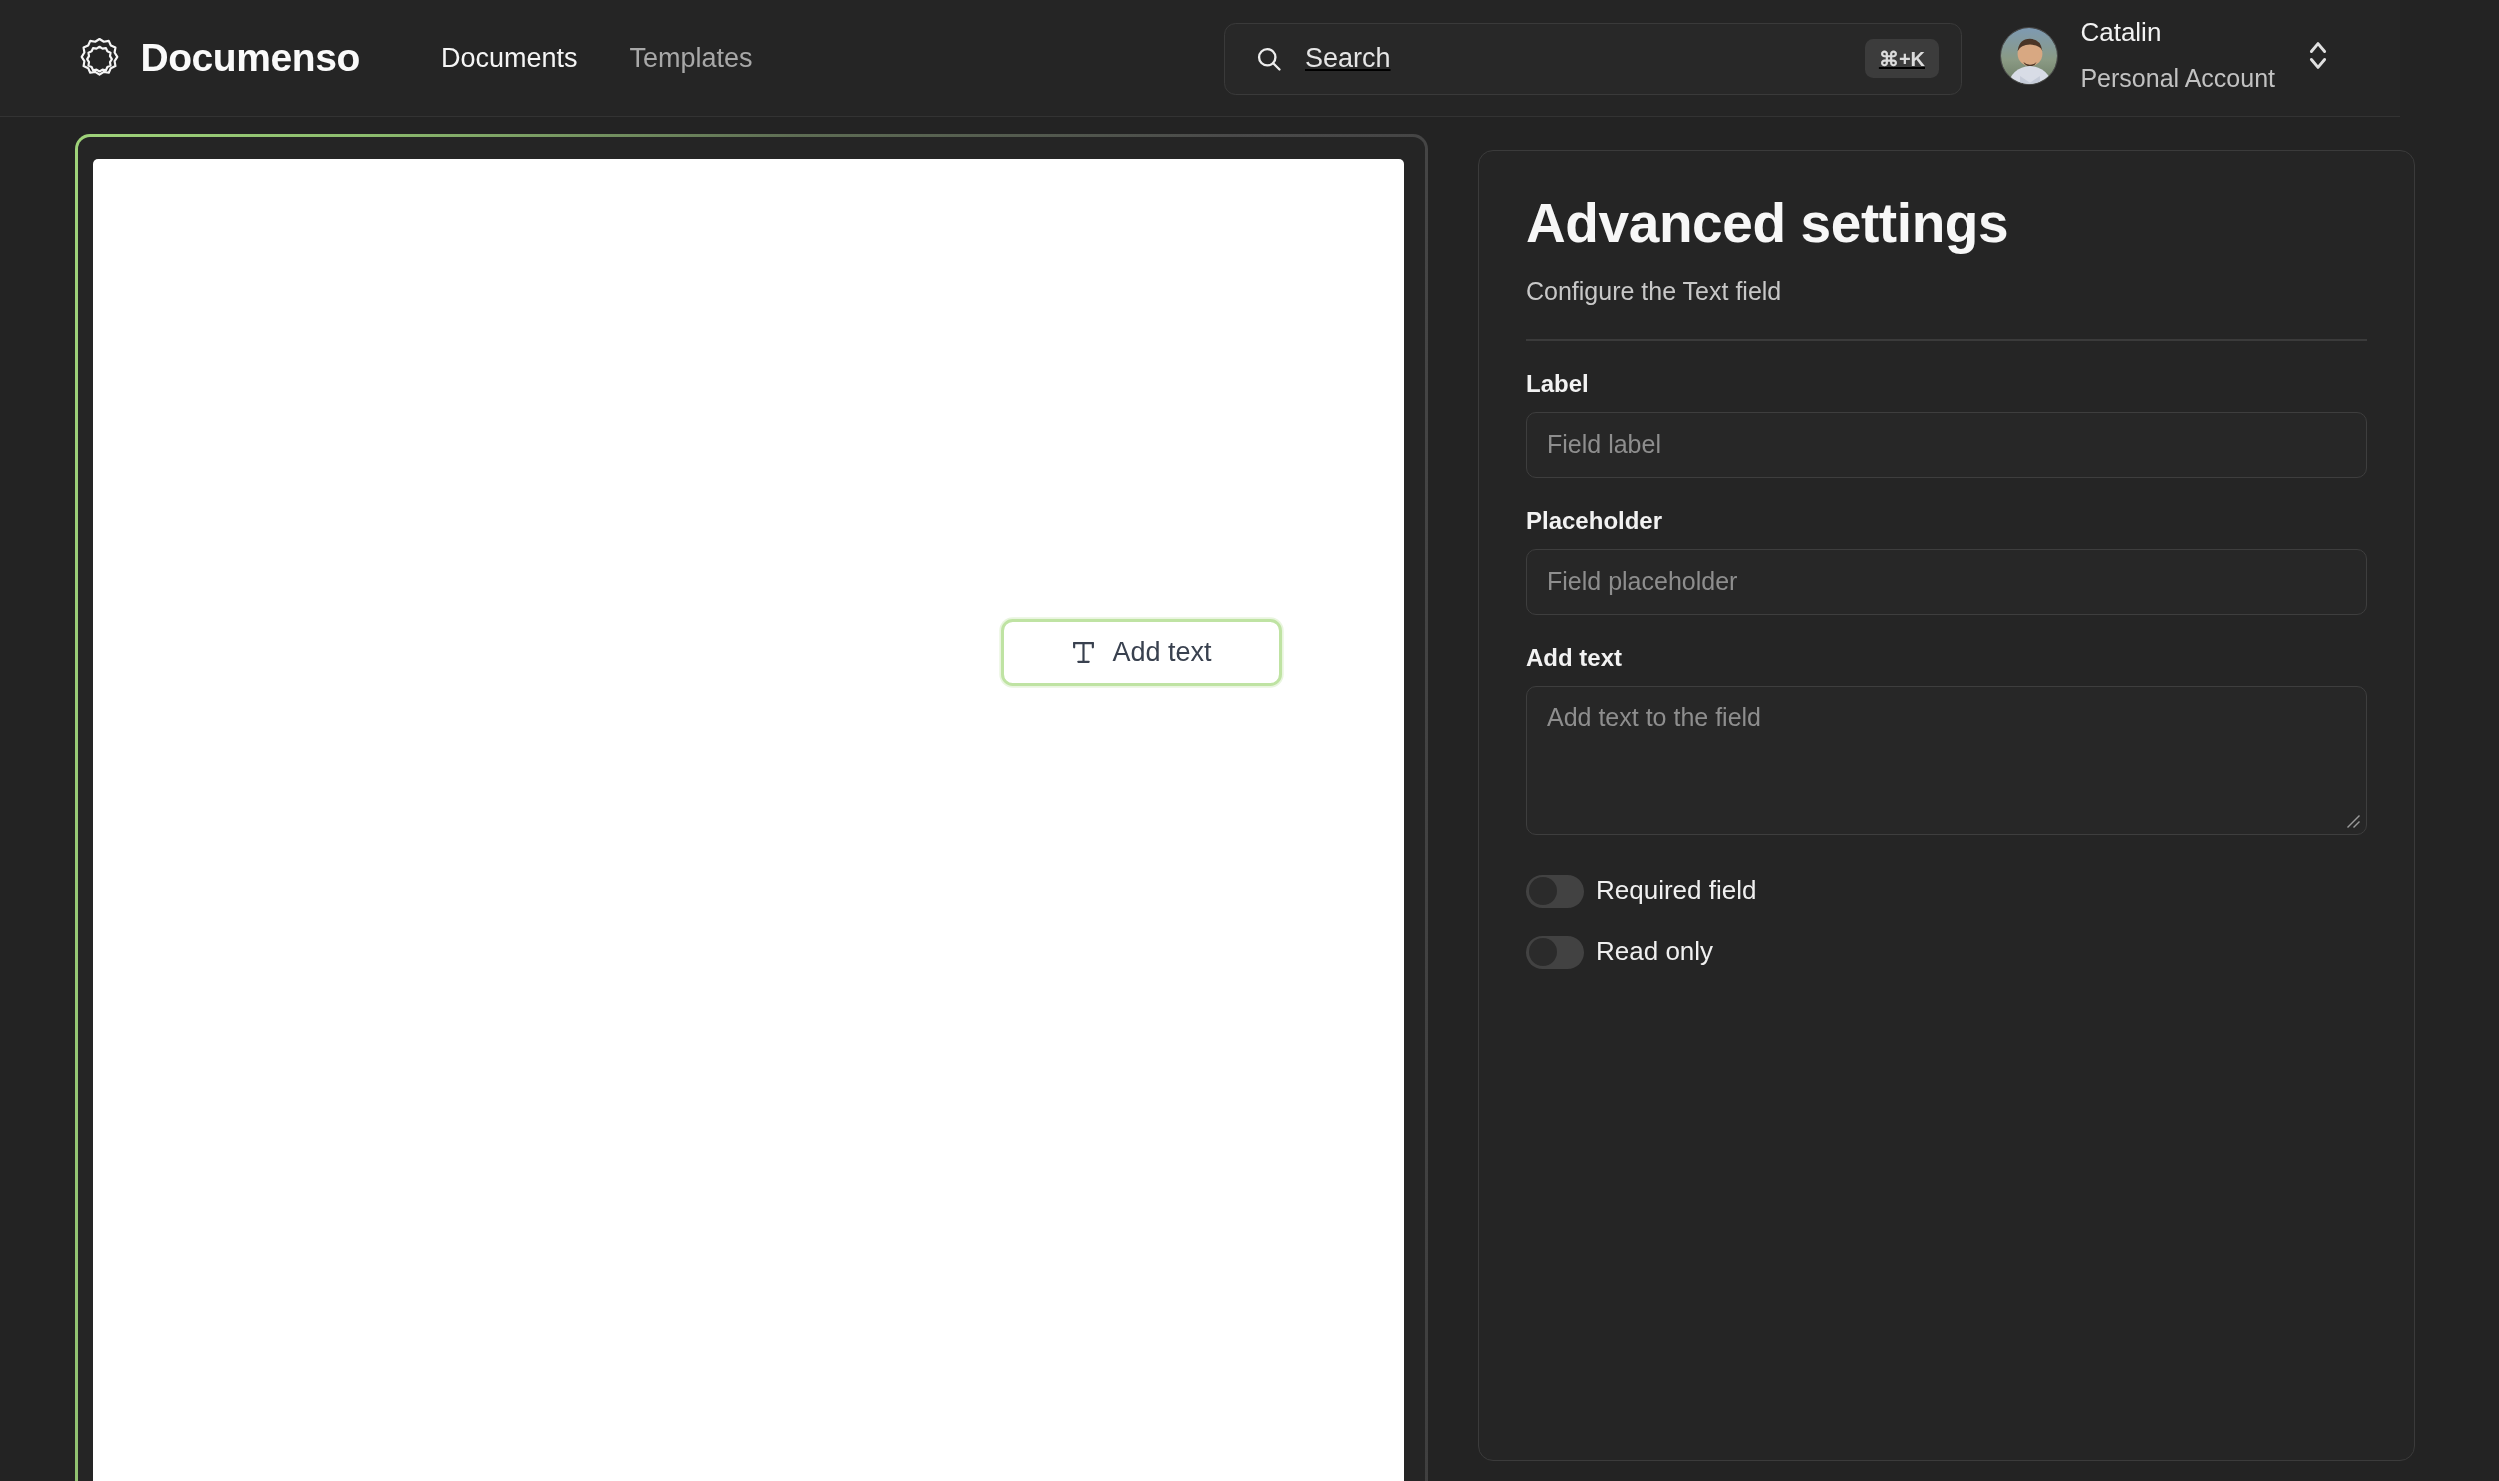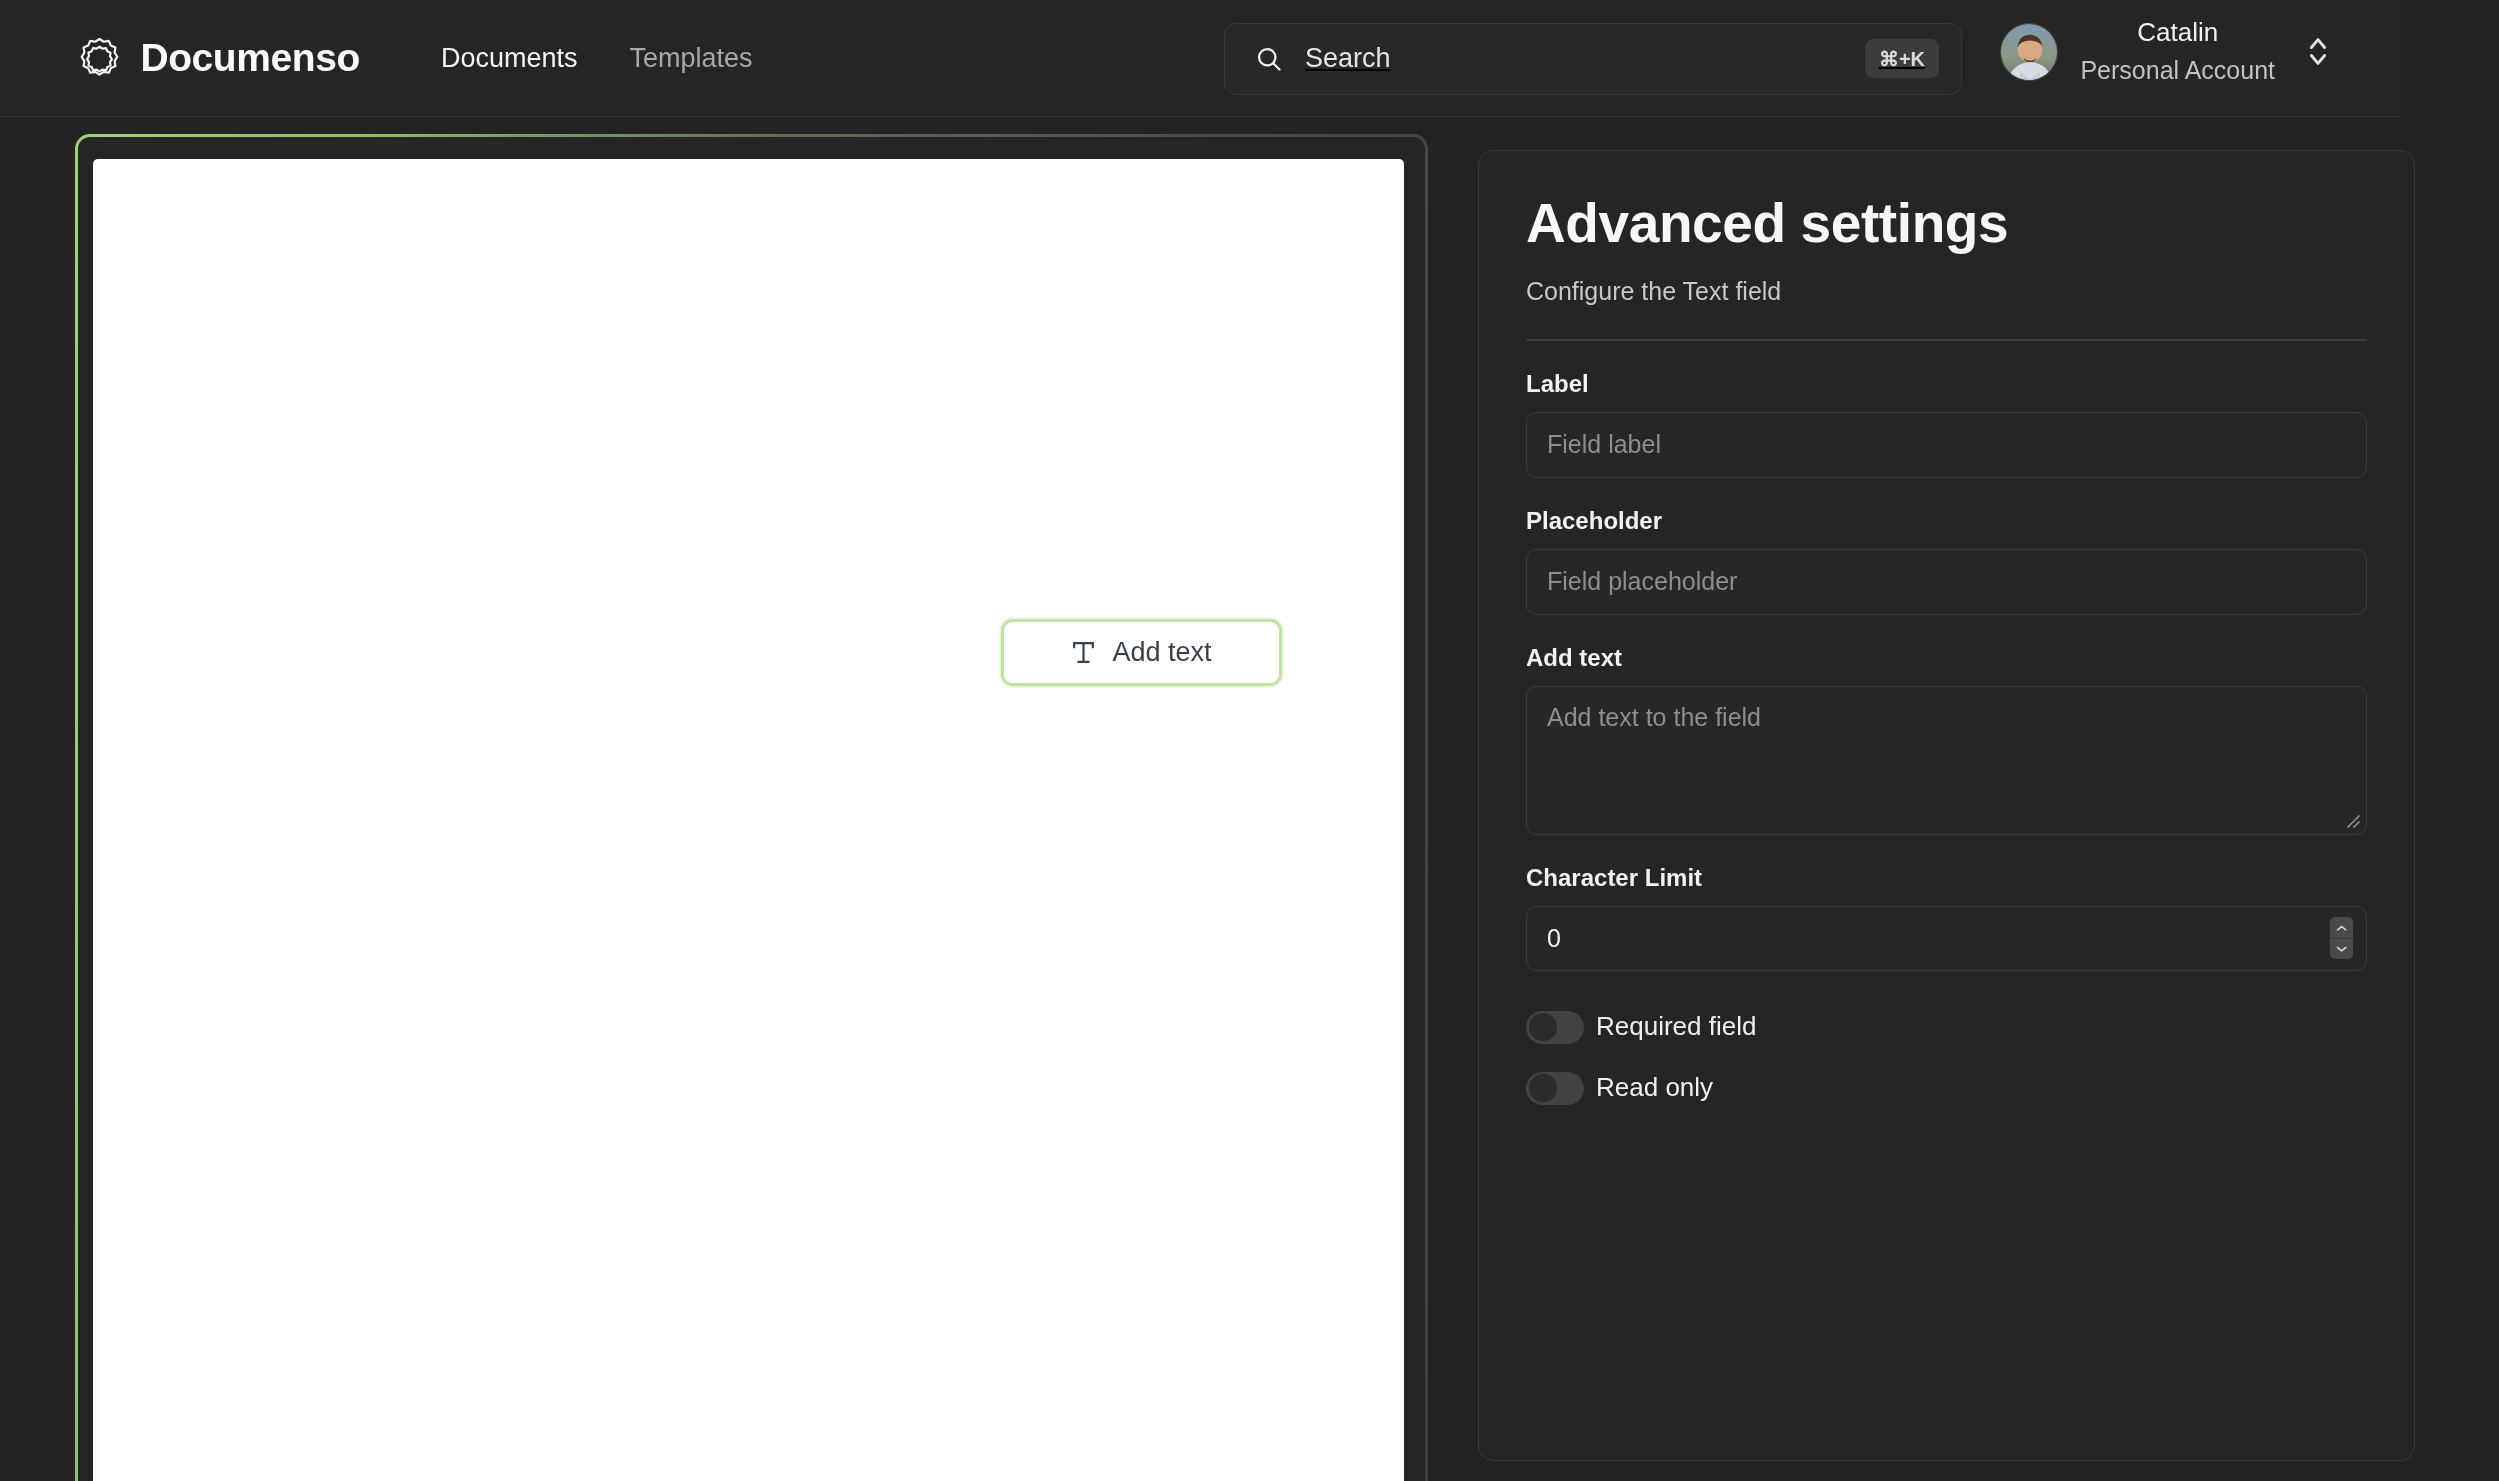--- a/index.html
+++ b/index.html
@@ -95,21 +95,21 @@
     gap: 22px;
     cursor: pointer;
   }
   .avatar {
     width: 58px; height: 58px;
     border-radius: 50%;
     overflow: hidden;
     border: 1.7px solid #4a4a4a;
     flex: 0 0 auto;
   }
-  .account-text { display: flex; flex-direction: column; gap: 8px; align-items: center; }
+  .account-text { display: flex; flex-direction: column; gap: 16px; }
   .account-name { font-size: 26px; color: #f2f2f2; line-height: 1.15; white-space: nowrap; }
   .account-sub  { font-size: 25px; color: #c2c2c2; line-height: 1.15; white-space: nowrap; }
   .account-chevrons { width: 22px; height: 37px; margin-left: 10px; flex: 0 0 auto; }
 
   
   .doc-frame {
     position: absolute;
     left: 75px;
     top: 134px;
     width: 1353px;
@@ -405,38 +405,20 @@
     <label class="field-label">Add text</label>
     <div class="textarea-wrap">
       <textarea class="text-area" placeholder="Add text to the field" style=""></textarea>
       <svg class="resize-grip" viewBox="0 0 10 10">
         <line x1="1" y1="9" x2="9" y2="1" stroke="#9a9a9a" stroke-width="1"></line>
         <line x1="5" y1="9" x2="9" y2="5" stroke="#9a9a9a" stroke-width="1"></line>
       </svg>
     </div>
   </div>
 
-  <div class="field-group">
-    <label class="field-label">Character Limit</label>
-    <div class="number-wrap">
-      <input class="number-input" type="text" value="0" style="">
-      <div class="stepper">
-        <div class="stepper-half">
-          <svg viewBox="0 0 16 10">
-            <polyline points="3,7 8,3 13,7" fill="none" stroke="#cfcfcf" stroke-width="2" stroke-linecap="round" stroke-linejoin="round"></polyline>
-          </svg>
-        </div>
-        <div class="stepper-half">
-          <svg viewBox="0 0 16 10">
-            <polyline points="3,3 8,7 13,3" fill="none" stroke="#cfcfcf" stroke-width="2" stroke-linecap="round" stroke-linejoin="round"></polyline>
-          </svg>
-        </div>
-      </div>
-    </div>
-  </div>
 
   <div class="toggle-row">
     <div class="toggle">
       <div class="toggle-knob"></div>
     </div>
     <span class="toggle-label">Required field</span>
   </div>
 
   <div class="toggle-row tight">
     <div class="toggle">

